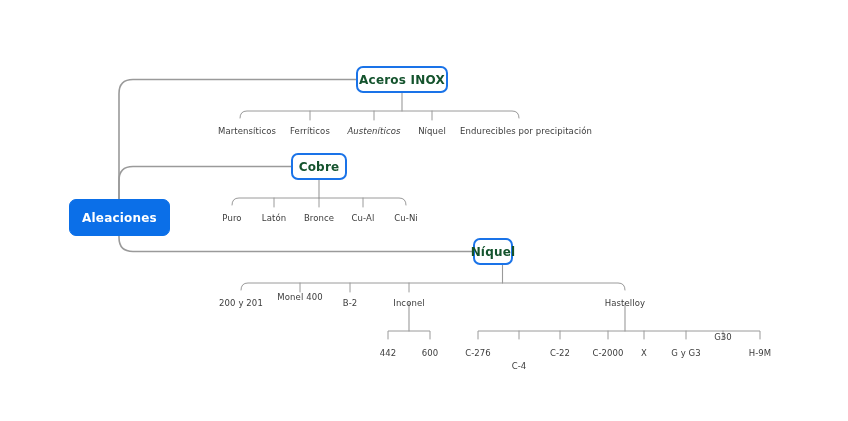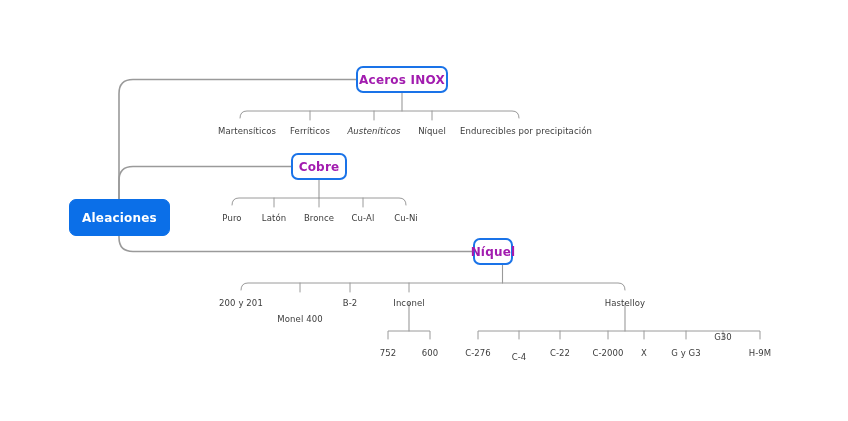--- a/index.html
+++ b/index.html
@@ -38,21 +38,21 @@
     border-radius: 7px;
     color: #ffffff;
     font-size: 12px;
     font-weight: bold;
     letter-spacing: .2px;
   }
   .node-branch {
     background: #ffffff;
     border: 2px solid #1a73e8;
     border-radius: 7px;
-    color: #a21caf;
+    color: #14532d;
     font-size: 12px;
     font-weight: bold;
     letter-spacing: .2px;
   }
   .leaf {
     position: absolute;
     font-size: 8.5px;
     color: #3c3c3c;
     white-space: nowrap;
     transform: translateX(-50%);
@@ -115,28 +115,28 @@
       <div class="leaf" style="left: 310px; top: 126px; text-align: center;">Ferríticos</div>
       <div class="leaf" style="left: 374px; top: 126px; font-style: italic;">Austeníticos</div>
       <div class="leaf" style="left: 432px; top: 126px;">Níquel</div>
       <div class="leaf" style="left: 526px; top: 126px;">Endurecibles por precipitación</div>
       <div class="leaf" style="left: 232px; top: 213px;">Puro</div>
       <div class="leaf" style="left: 274px; top: 213px;">Latón</div>
       <div class="leaf" style="left: 319px; top: 213px;">Bronce</div>
       <div class="leaf" style="left: 363px; top: 213px;">Cu-Al</div>
       <div class="leaf" style="left: 406px; top: 213px;">Cu-Ni</div>
       <div class="leaf" style="left: 241px; top: 298px;">200 y 201</div>
-      <div class="leaf" style="left: 300px; top: 314px; text-align: center;">Monel 400</div>
+      <div class="leaf" style="left: 300px; top: 292px; text-align: center;">Monel 400</div>
       <div class="leaf" style="left: 350px; top: 298px;">B-2</div>
       <div class="leaf" style="left: 409px; top: 298px;">Inconel</div>
       <div class="leaf" style="left: 625px; top: 298px;">Hastelloy</div>
-      <div class="leaf" style="left: 388px; top: 348px;">752</div>
+      <div class="leaf" style="left: 388px; top: 348px;">442</div>
       <div class="leaf" style="left: 430px; top: 348px;">600</div>
       <div class="leaf" style="left: 478px; top: 348px; text-align: center;">C-276</div>
-      <div class="leaf" style="left: 519px; top: 352px;">C-4</div>
+      <div class="leaf" style="left: 519px; top: 361px;">C-4</div>
       <div class="leaf" style="left: 560px; top: 348px;">C-22</div>
       <div class="leaf" style="left: 608px; top: 348px;">C-2000</div>
       <div class="leaf" style="left: 644px; top: 348px;">X</div>
       <div class="leaf" style="left: 686px; top: 348px;">G y G3</div>
       <div class="leaf" style="left: 723px; top: 332px;">G30</div>
       <div class="leaf" style="left: 760px; top: 348px;">H-9M</div>
     </div>
 
 </div>
 

